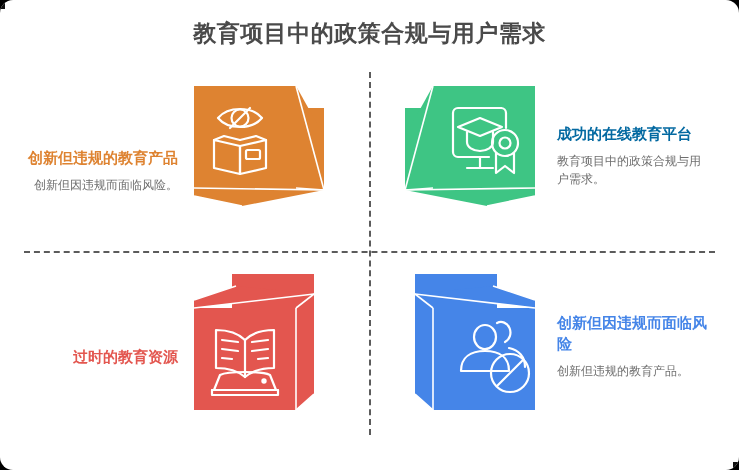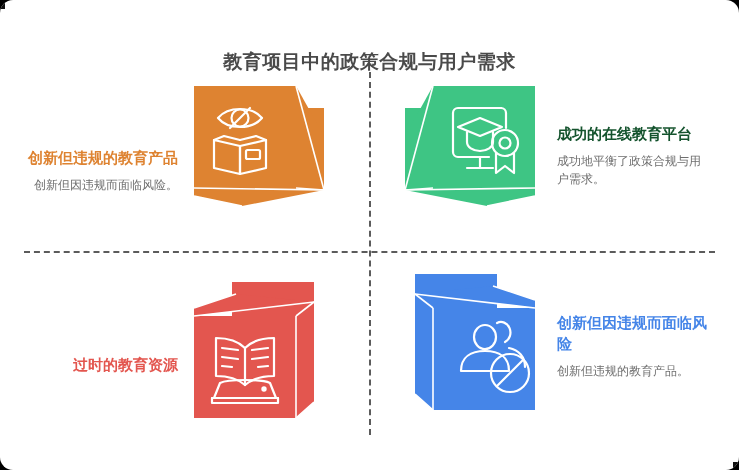--- a/index.html
+++ b/index.html
@@ -24,26 +24,25 @@
     box-sizing: border-box;
   }
 
   
   #title {
     position: absolute;
     top: 20px;
     left: 0;
     width: 739px;
     text-align: center;
-    font-size: 19px;
+    font-size: 23px;
     font-weight: bold;
     color: #4a4a4a;
     letter-spacing: 0.5px;
     line-height: 26px;
-    margin-top: 29px;
   }
 
   
   #divider-h {
     position: absolute;
     left: 24px;
     top: 251px;
     width: 691px;
     height: 0;
     border-top: 2px dashed #5b5b5b;
@@ -58,21 +57,21 @@
   }
 
   
   .quad {
     position: absolute;
     display: flex;
     align-items: center;
   }
   #quad-tl { left: 18px;  top: 78px;  width: 336px; height: 155px; }
   #quad-tr { left: 385px; top: 78px;  width: 336px; height: 155px; }
-  #quad-bl { left: 18px;  top: 276px; width: 336px; height: 155px; }
+  #quad-bl { left: 18px;  top: 268px; width: 336px; height: 155px; }
   #quad-br { left: 385px; top: 268px; width: 336px; height: 155px; }
 
   
   .textblock {
     width: 166px;
     box-sizing: border-box;
   }
   .textblock.right-align { text-align: right; padding-right: 6px; margin-top: 30px; }
   .textblock.left-align  { text-align: left;  padding-left: 12px; }
 
@@ -193,22 +192,22 @@
         </g>
 
         <g stroke="#ffffff" stroke-width="2.2" fill="none" stroke-linecap="round" stroke-linejoin="round">
           <circle cx="120" cy="65" r="13"></circle>
           <circle cx="120" cy="65" r="5.5"></circle>
           <path d="M111,75 L111,95 L120,88 L129,95 L129,75"></path>
         </g>
       </svg>
     </div>
     <div class="textblock left-align">
-      <p class="q-title" style="color:#14532d;">成功的在线教育平台</p>
-      <p class="q-desc">成功地平衡了政策合规与用户需求。</p>
+      <p class="q-title" style="color:#0369a1;">成功的在线教育平台</p>
+      <p class="q-desc">教育项目中的政策合规与用户需求。</p>
     </div>
   </div>
 
   <div class="quad" id="quad-bl">
     <div class="textblock right-align">
       <p class="q-title" style="color:#e3564f;">过时的教育资源</p>
     </div>
     <div class="graphic">
       <svg width="160" height="155" viewBox="0 0 160 155">
 

